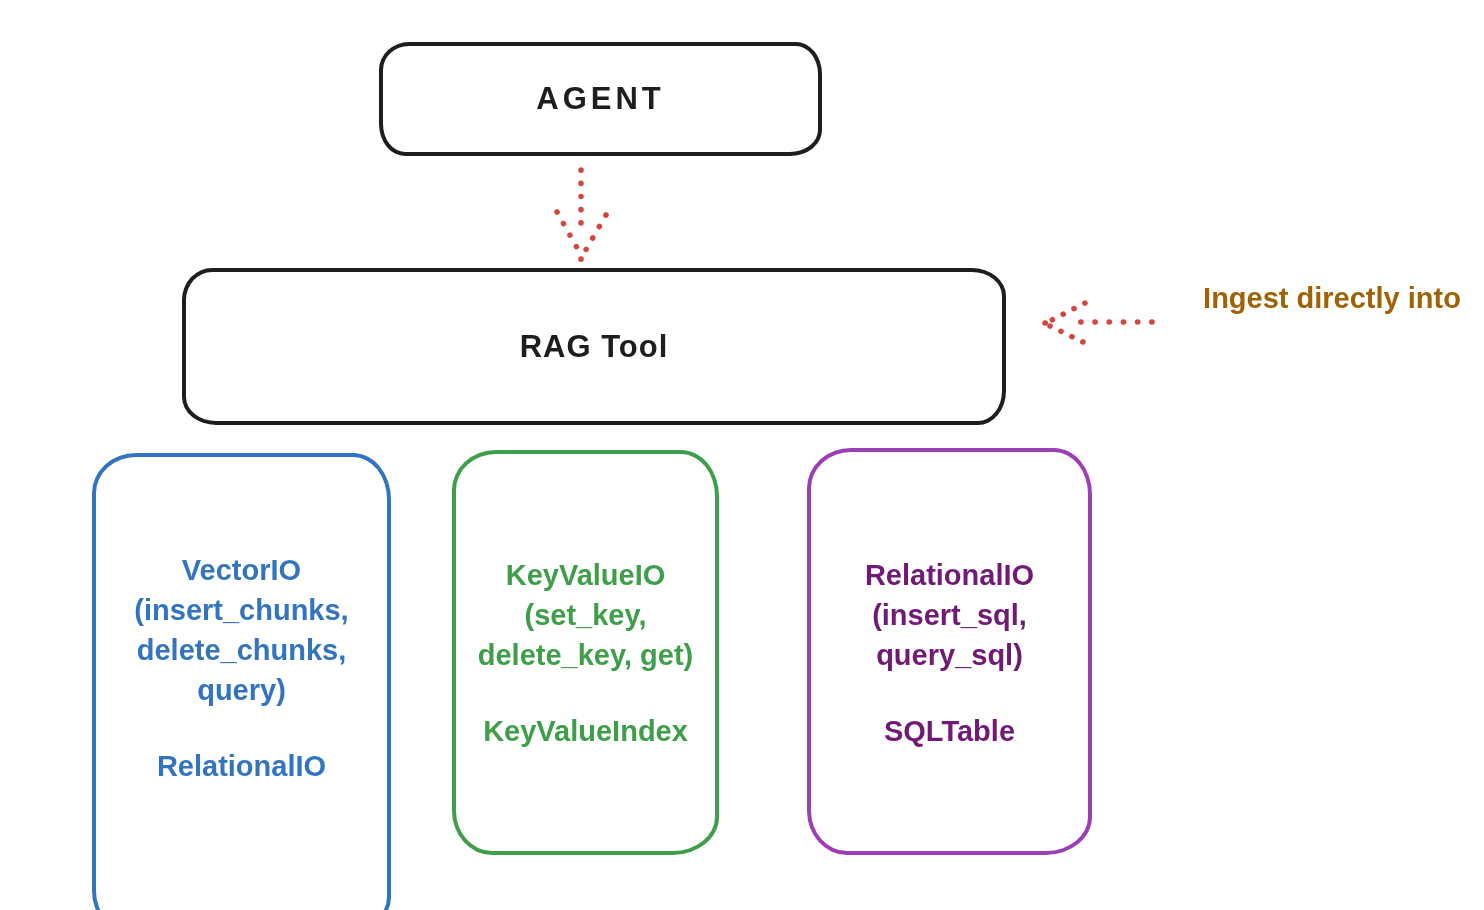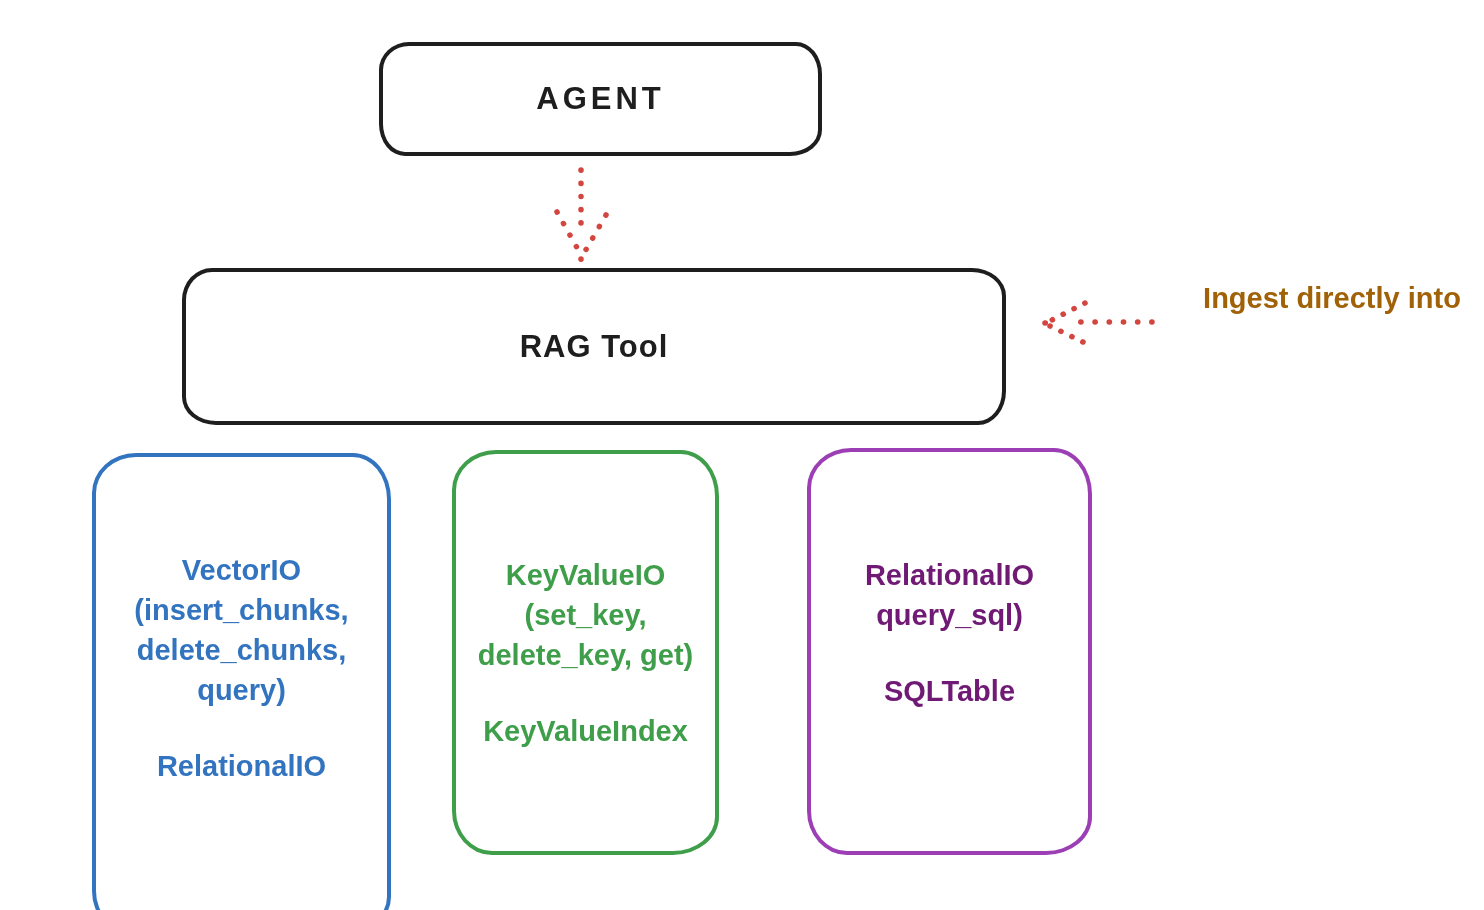--- a/index.html
+++ b/index.html
@@ -157,18 +157,19 @@
       <div>KeyValueIO</div>
       <div>(set_key,</div>
       <div>delete_key, get)</div>
     </div>
     <div class="card-index">KeyValueIndex</div>
   </div>
 
   <div class="card card-relational">
     <div>
       <div>RelationalIO</div>
+      <div>(insert_sql,</div>
       <div>query_sql)</div>
     </div>
     <div class="card-index">SQLTable</div>
   </div>
 
 </div>
 
 </body></html>

